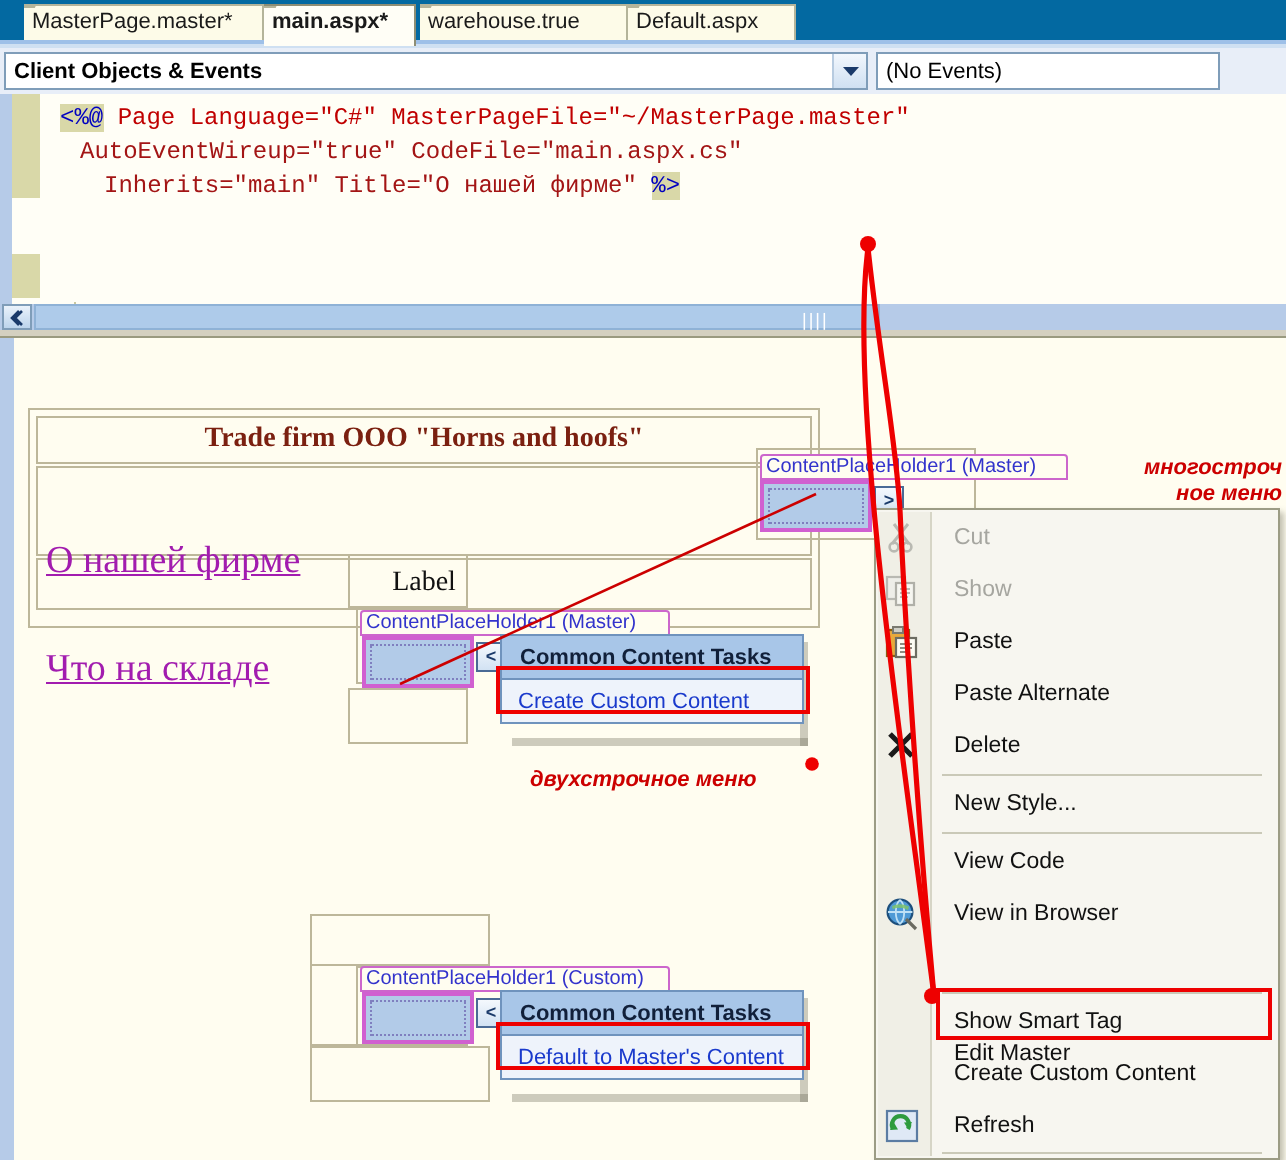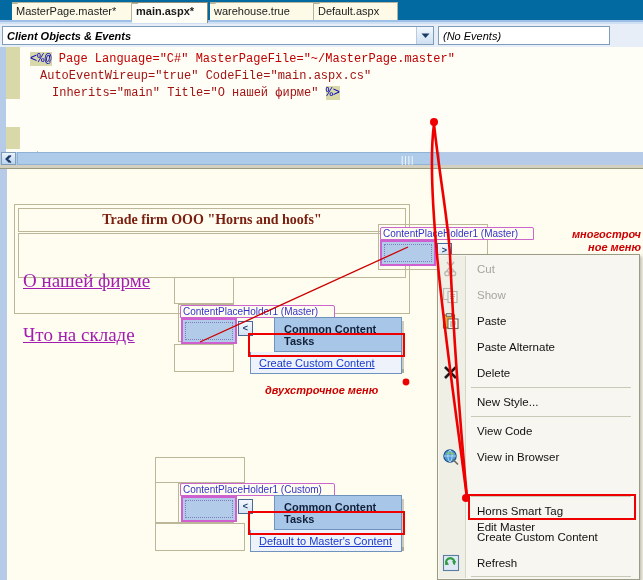--- a/index.html
+++ b/index.html
@@ -51,21 +51,20 @@
   }
   #tab-underline2 {
     position:absolute; left:0; top:22px; width:643px; height:2px;
     background:#cfe0f2;
   }
 
   
   #toolbar {
     position:absolute; left:0; top:24px; width:643px; height:23px;
     background:#e8eef8;
-    font-style:italic;
   }
   .combo {
     position:absolute; top:2px; height:19px;
     background:#ffffff;
     border:1px solid #7f9db9;
     display:flex; align-items:center;
   }
   .combo .ctext {
     flex:1; padding-left:4px; font-size:11px; color:#000;
     white-space:nowrap; overflow:hidden;
@@ -196,23 +195,23 @@
     position:absolute; width:15px; height:15px;
     background:linear-gradient(#f4f8fd,#d2e2f3);
     border:1px solid #4a6a95;
     color:#1a3a6a; font-size:9px; line-height:13px; text-align:center;
     font-weight:bold;
   }
 
   
   .ct-panel { position:absolute; }
   .ct-head {
-    height:35px; background:#a8c6e8; border:1px solid #6f93bd;
+    height:23px; background:#a8c6e8; border:1px solid #6f93bd;
     font-weight:bold; font-size:11px; color:#11203a;
-    display:flex; align-items:center; padding-left:9px;margin-left:24px;
+    display:flex; align-items:center; padding-left:9px;
   }
   .ct-body {
     background:#eef3fb; border:1px solid #6f93bd; border-top:none;
     height:22px; display:flex; align-items:center; padding-left:8px;
   }
   .ct-link {
     color:#1a3acc; text-decoration:underline; font-size:11px;
   }
   .ct-shadow {
     position:absolute; background:rgba(90,90,70,0.30);
@@ -332,20 +331,21 @@
 
 <div id="design">
   <div class="dleft"></div>
 
   <div class="mp-outer">
     <div class="mp-cell mp-title">Trade firm OOO "Horns and hoofs"</div>
     <div class="mp-cell mp-mid">
       <a class="mp-link">О нашей фирме</a>
       <a class="mp-link">Что на складе</a>
     </div>
+    <div class="mp-cell mp-label">Label</div>
   </div>
 
   <div class="ph-group">
     <div class="ph-frame-outer" style="left:378px; top:55px; width:110px; height:46px;"></div>
     <div class="ph-tag" style="left:380px; top:58px; width:154px;">ContentPlaceHolder1 (Master)</div>
     <div class="ph-region" style="left:380px; top:71px; width:56px; height:26px;">
       <span class="inner"></span>
     </div>
     <div class="ph-smartbtn" style="left:437px; top:74px;">&gt;</div>
   </div>
@@ -476,21 +476,21 @@
     <span>View in Browser</span>
   </div>
 
   <div class="mi" style="top:215px;margin-top:44px;">
     <span>Edit Master</span>
   </div>
 
   <div class="msep" style="top:241px;"></div>
 
   <div class="mi" style="top:243px;">
-    <span>Horns Smart Tag</span>
+    <span>Show Smart Tag</span>
   </div>
 
   <div class="mi" style="top:269px;">
     <span>Create Custom Content</span>
   </div>
 
   <div class="mi" style="top:295px;">
     <span class="ico">
       <svg width="18" height="18" viewBox="0 0 18 18">
         <rect x="1.5" y="1.5" width="15" height="15" fill="#dfe9f6" stroke="#5b7ca3" stroke-width="1.1"></rect>

